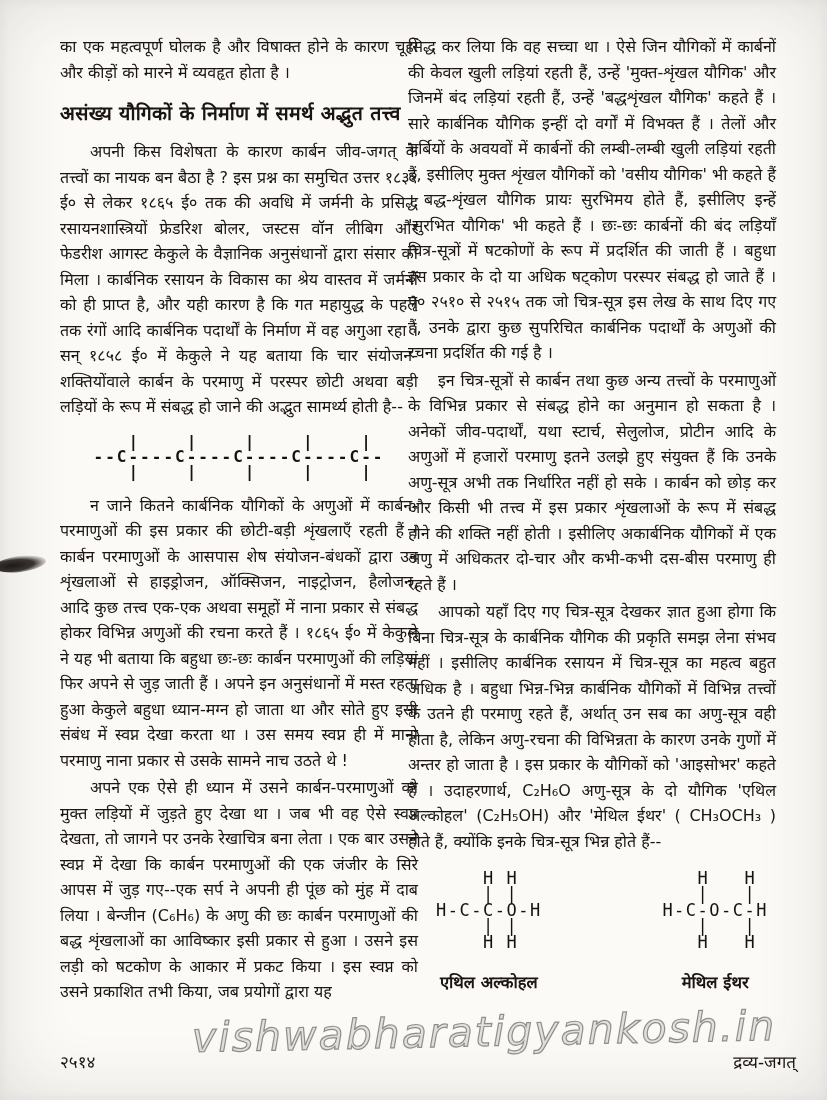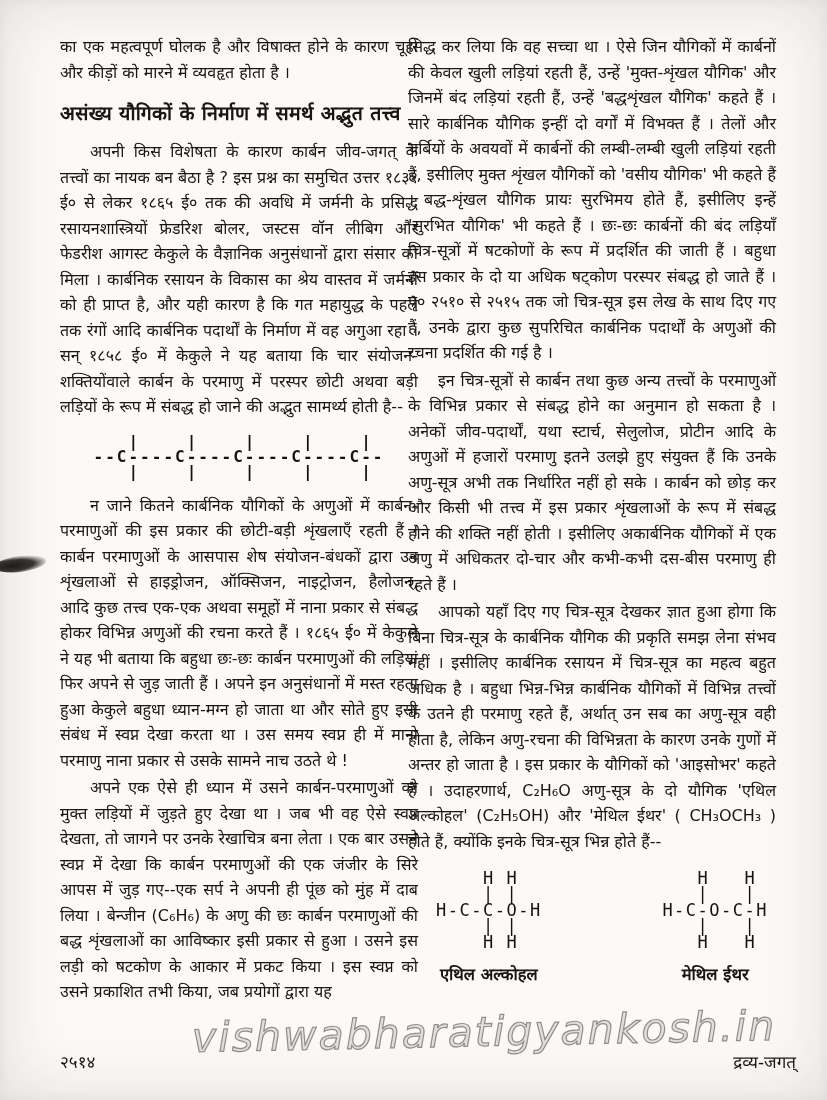--- a/index.html
+++ b/index.html
@@ -37,21 +37,21 @@
   .formula-row{
     display:flex;justify-content:space-between;
     margin-top:16px;padding:0 8px 0 28px;
   }
   .formula-block{text-align:center;}
   .formula{
     display:inline-block;font-size:17px;line-height:16px;letter-spacing:1.5px;
     text-align:center;
   }
   .formula-caption{
-    margin-top:10px;font-size:16.5px;font-weight:bold;
+    margin-top:18px;font-size:16.5px;font-weight:bold;
   }
   .footer-row{
     position:absolute;left:60px;top:1050px;width:736px;
     display:flex;justify-content:space-between;align-items:center;
     font-size:17px;
   }
   .watermark{
     position:absolute;left:192px;top:1008px;
     font-size:41px;font-style:italic;letter-spacing:2px;white-space:nowrap;
     color:rgba(110,105,100,0.18);

